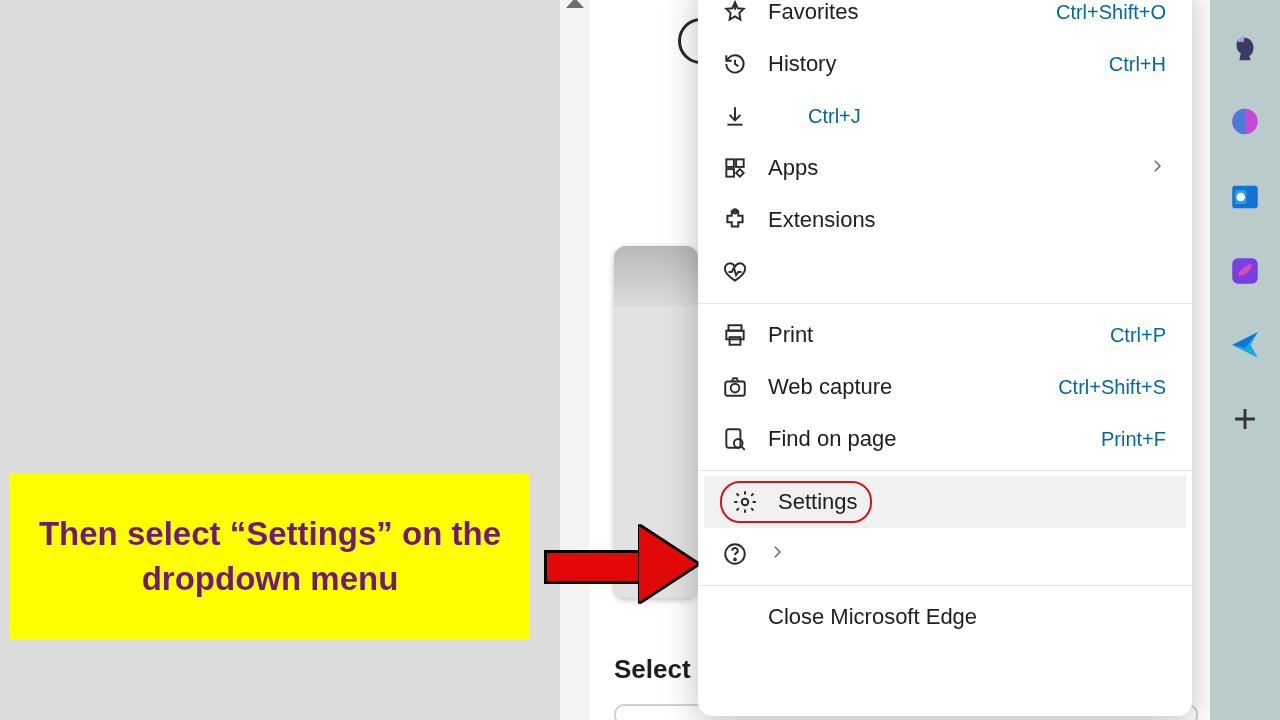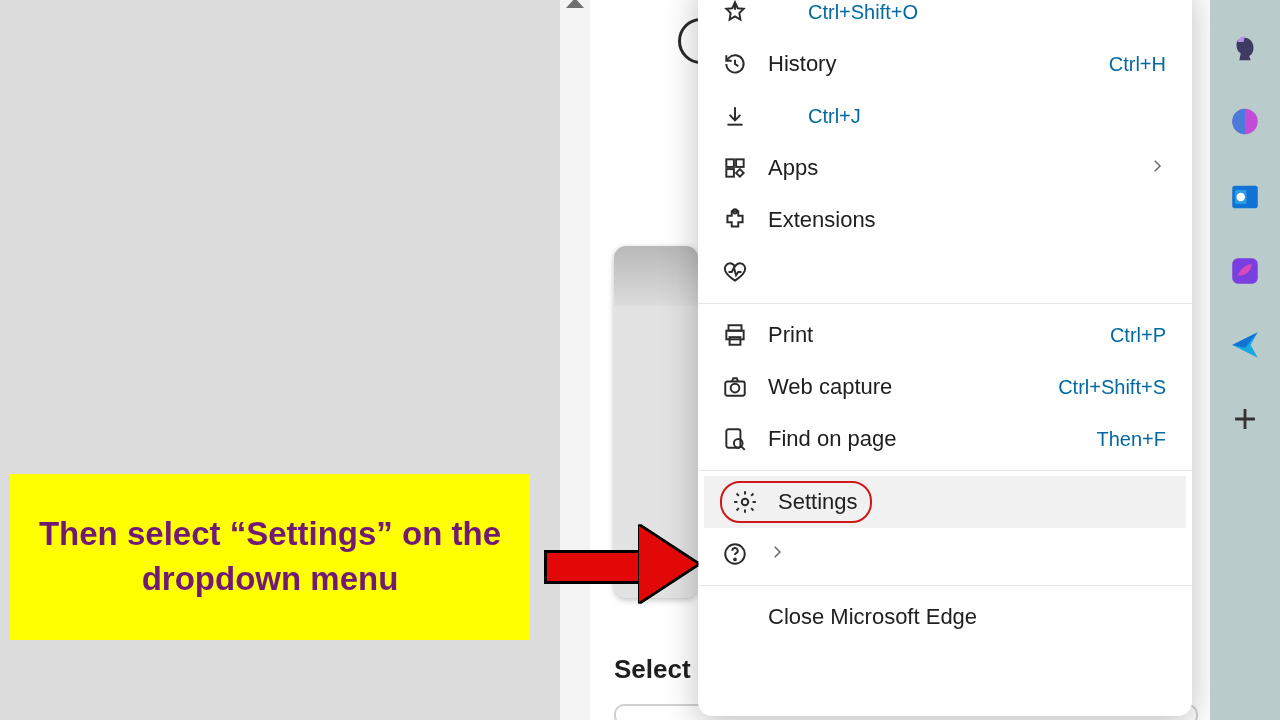--- a/index.html
+++ b/index.html
@@ -54,20 +54,21 @@
 
 <div class="menu">
 
   <div class="menu-row">
     <span class="ic">
         <svg viewBox="0 0 24 24">
           <path d="M12 3l2.5 5.5L20 9l-4 4 1 6-5-3-5 3 1-6-4-4 5.5-.5z"></path>
           <path d="M12 3v7"></path>
         </svg>
       </span>
+    <span class="lbl">Favorites</span>
     <span class="short">Ctrl+Shift+O</span>
   </div>
 
   <div class="menu-row">
     <span class="ic">
         <svg viewBox="0 0 24 24">
           <path d="M4 12a8 8 0 1 0 2.3-5.7L4 9"></path>
           <path d="M4 4v5h5"></path>
           <path d="M12 8v4l3 2"></path>
         </svg>
@@ -149,21 +150,21 @@
 
   <div class="menu-row">
     <span class="ic">
         <svg viewBox="0 0 24 24">
           <rect x="4" y="3" width="13" height="17" rx="2"></rect>
           <circle cx="15" cy="16" r="4"></circle>
           <path d="M18 19l3 3"></path>
         </svg>
       </span>
     <span class="lbl">Find on page</span>
-    <span class="short">Then+F</span>
+    <span class="short">Print+F</span>
   </div>
 
 
   <div class="menu-sep"></div>
 
   <div class="menu-row row-hover" style="position:relative;">
     <span class="settings-circle">
       <span class="ic">
           <svg viewBox="0 0 24 24">
             <circle cx="12" cy="12" r="3"></circle>

